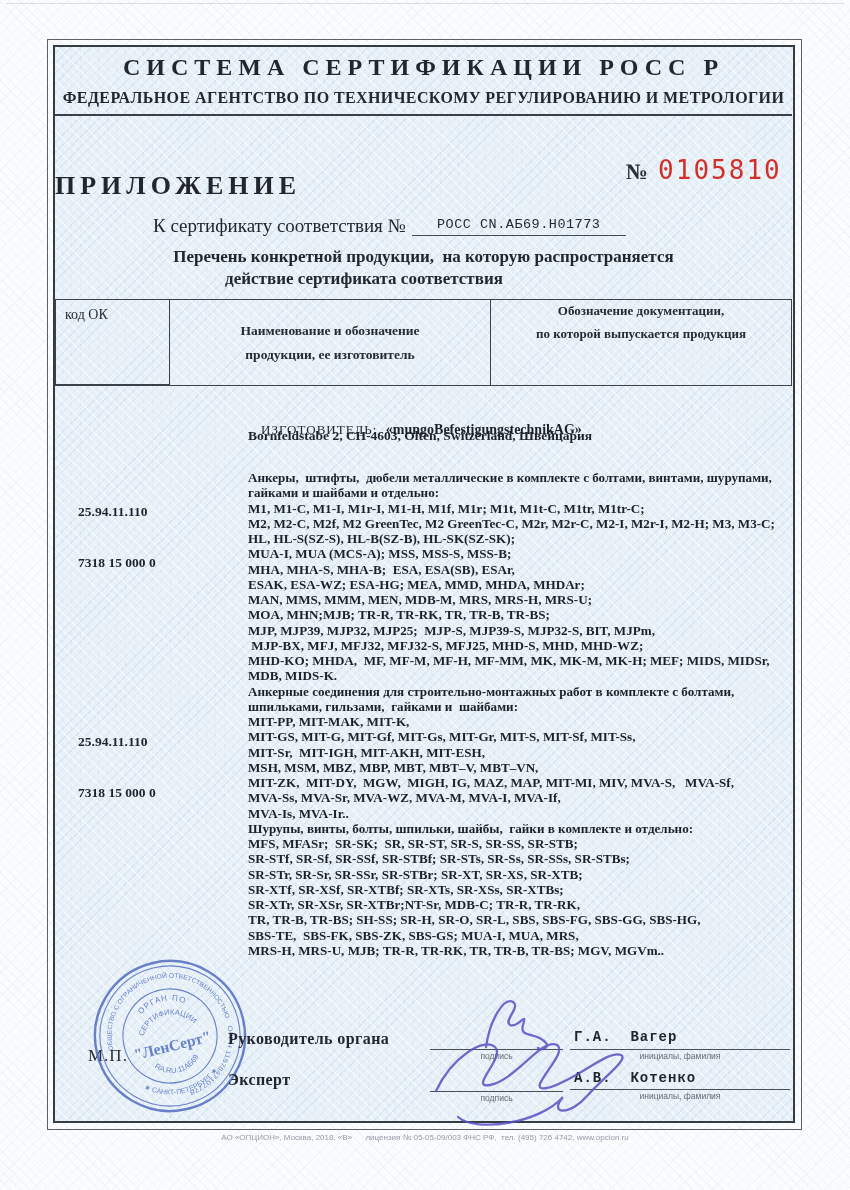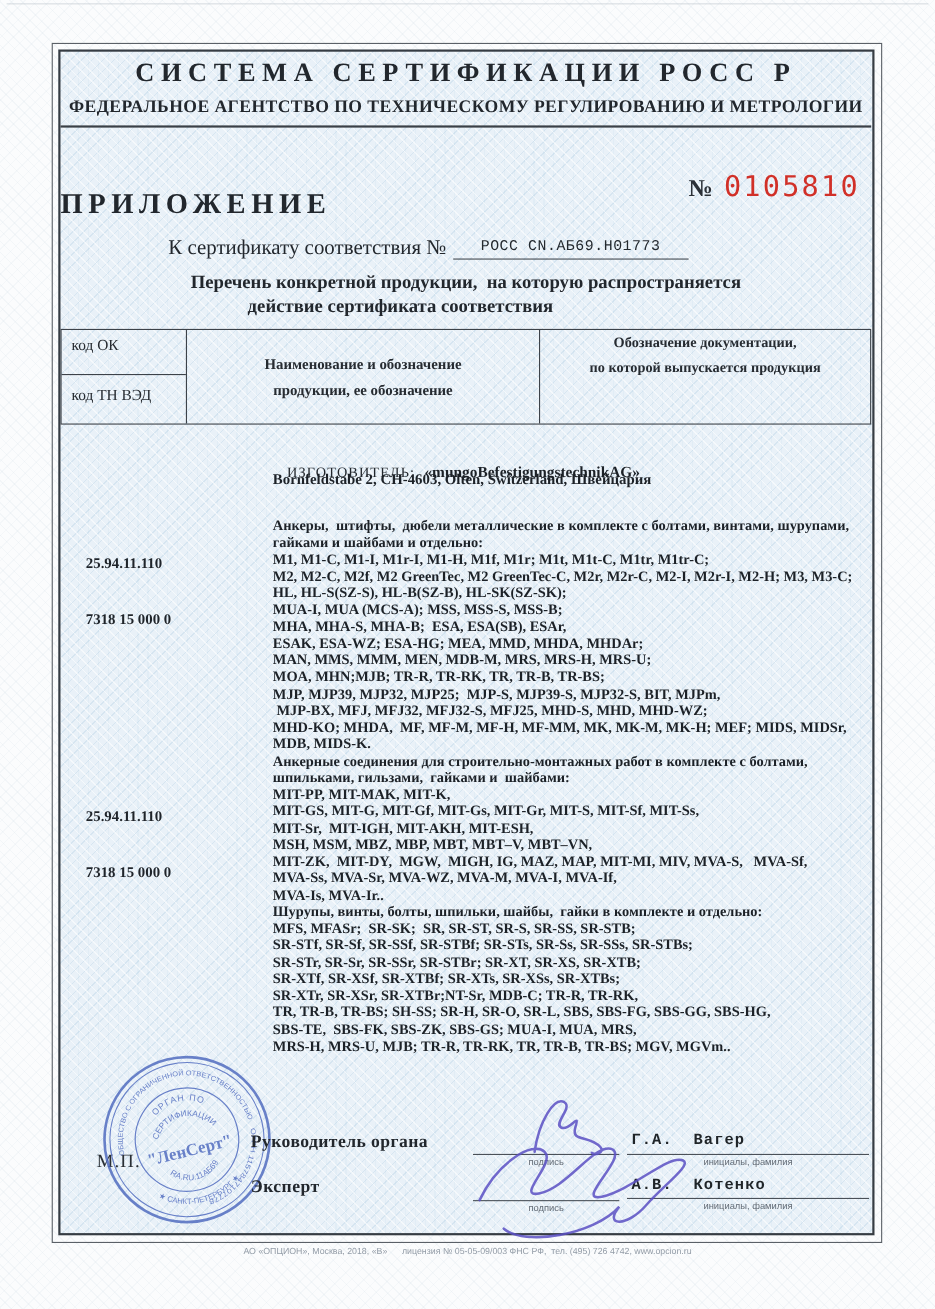--- a/index.html
+++ b/index.html
@@ -78,24 +78,23 @@
   <div class="cert-line">
     <span>К сертификату соответствия №</span><span class="cert-num">РОСС CN.АБ69.Н01773</span>
   </div>
 
   <div class="sub1">Перечень конкретной продукции,  на которую распространяется</div>
   <div class="sub2">действие сертификата соответствия</div>
 
   <div class="thead">
     <div class="c1">
       <div class="cellA">код ОК</div>
-      <div class="cellB">код ТН ВЭД</div>
     </div>
     <div class="c2">
-      <span><span>Наименование и обозначение</span><br><span>продукции, ее обозначение</span></span>
+      <span><span>Наименование и обозначение</span><br><span>продукции, ее изготовитель</span></span>
     </div>
     <div class="c3">
       <span><span>Обозначение документации,</span><br><span>по которой выпускается продукция</span></span>
     </div>
   </div>
 
   <div class="manu1">
     <span class="mlabel">ИЗГОТОВИТЕЛЬ:  </span><span class="mname">«mungoBefestigungstechnikAG»</span>
   </div>
   <div class="manu2">Bornfeldstabe 2, CH-4603, Olten, Switzerland, Швейцария</div>

